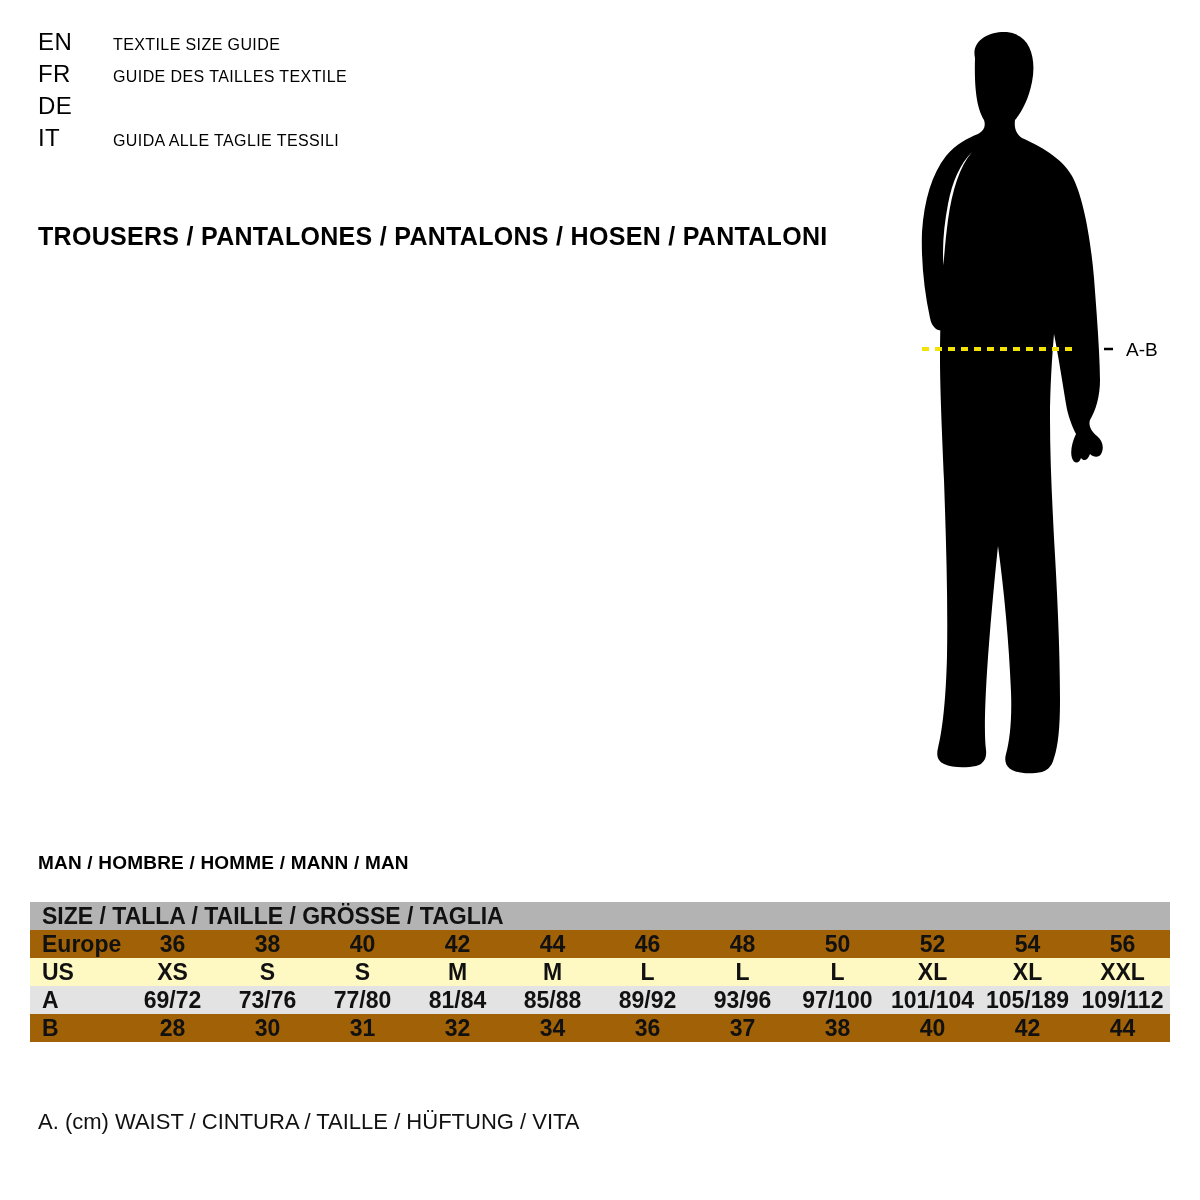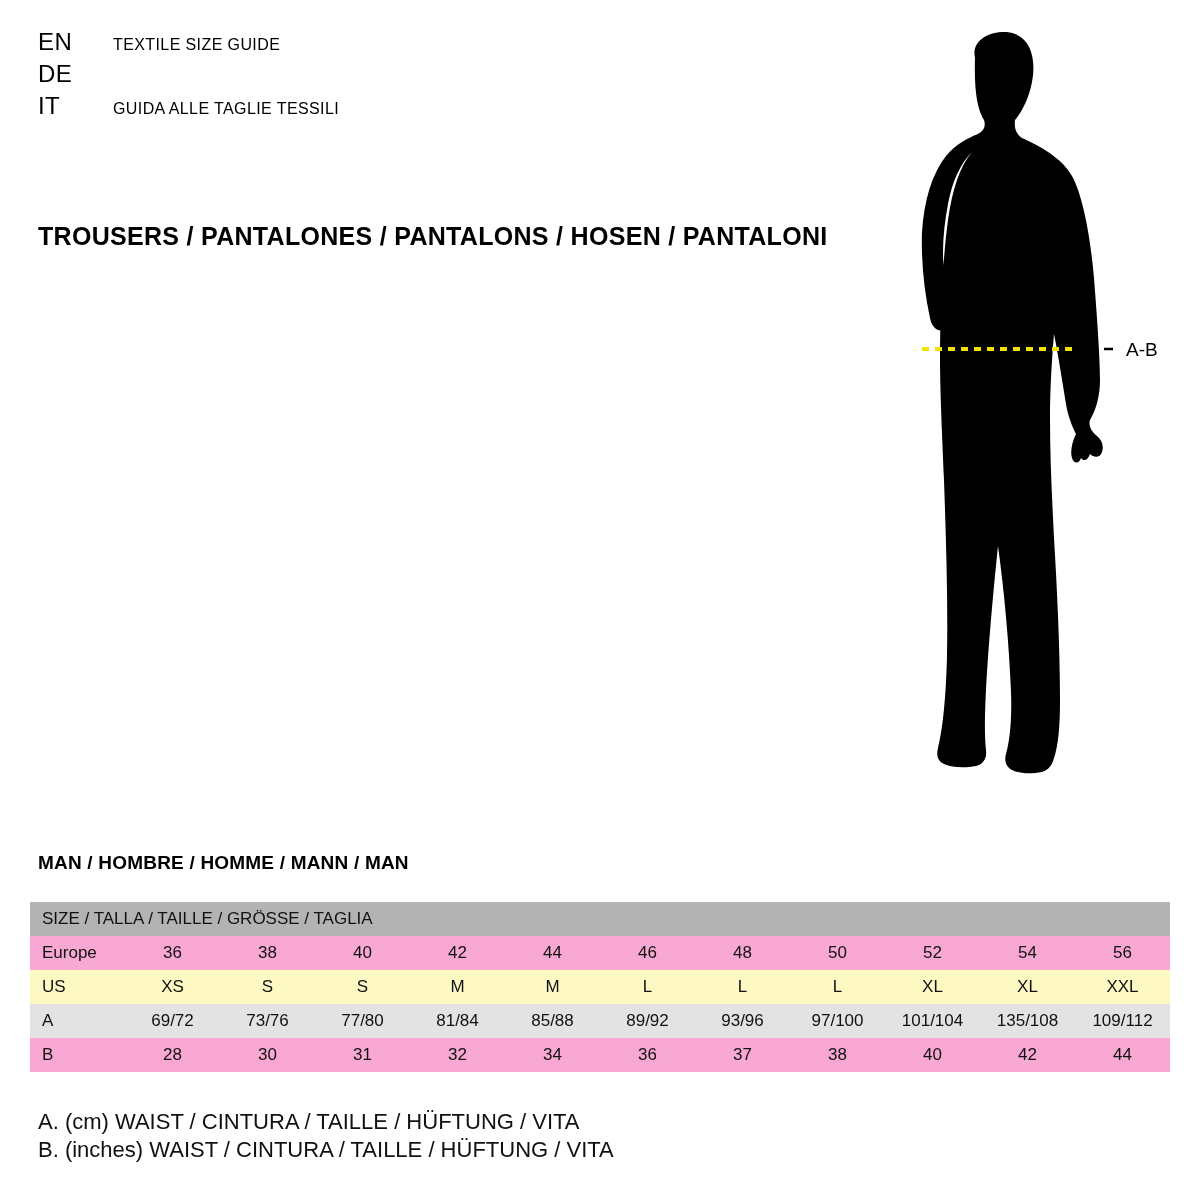--- a/index.html
+++ b/index.html
@@ -74,40 +74,40 @@
 
   #size-table {
     position: absolute;
     left: 30px;
     top: 902px;
     width: 1140px;
     border-collapse: collapse;
     table-layout: fixed;
   }
   #size-table th, #size-table td {
-    font-size: 17px;
+    font-size: 23px;
     color: #111;
     padding: 0;
-    height: 34px;
-    font-weight: normal;
+    height: 28px;
+    font-weight: bold;
     text-align: center;
     vertical-align: middle;
   }
   #size-table th.head-label,
   #size-table td.row-label {
     text-align: left;
     padding-left: 12px;
     width: 150px;
   }
   thead th {
     background: #b3b3b3;
     font-weight: normal;
     height: 36px;
   }
-  tbody tr.shade-light td { background: #f9a8d4; }
+  tbody tr.shade-light td { background: #a16207; }
   tbody tr.shade-white td { background: #fef9c3; }
   tbody tr.shade-mid td { background: #e3e3e3; }
 
   
   #footnotes {
     position: absolute;
     left: 38px;
     top: 1108px;
     width: 900px;
   }
@@ -124,20 +124,24 @@
     fill: #000;
   }
 </style>
 </head>
 <body>
 
 <div id="lang-block">
   <div class="lang-row">
     <span class="lang-code">EN</span>
     <span class="lang-text">TEXTILE SIZE GUIDE</span>
+  </div>
+  <div class="lang-row">
+    <span class="lang-code">FR</span>
+    <span class="lang-text">GUIDE DES TAILLES TEXTILE</span>
   </div>
   <div class="lang-row">
     <span class="lang-code">DE</span>
   </div>
   <div class="lang-row">
     <span class="lang-code">IT</span>
     <span class="lang-text">GUIDA ALLE TAGLIE TESSILI</span>
   </div>
 </div>
 
@@ -244,21 +248,21 @@
       <td class="row-label">A</td>
       <td>69/72</td>
       <td>73/76</td>
       <td>77/80</td>
       <td>81/84</td>
       <td>85/88</td>
       <td>89/92</td>
       <td>93/96</td>
       <td>97/100</td>
       <td>101/104</td>
-      <td>135/108</td>
+      <td>105/189</td>
       <td>109/112</td>
     </tr>
     <tr class="shade-light">
       <td class="row-label">B</td>
       <td>28</td>
       <td>30</td>
       <td>31</td>
       <td>32</td>
       <td>34</td>
       <td>36</td>
@@ -266,14 +270,13 @@
       <td>38</td>
       <td>40</td>
       <td>42</td>
       <td>44</td>
     </tr>
   </tbody>
 </table>
 
 <div id="footnotes">
   <div class="footnote">A. (cm) WAIST / CINTURA / TAILLE / HÜFTUNG / VITA</div>
-  <div class="footnote">B. (inches) WAIST / CINTURA / TAILLE / HÜFTUNG / VITA</div>
 </div>
 
 </body></html>

